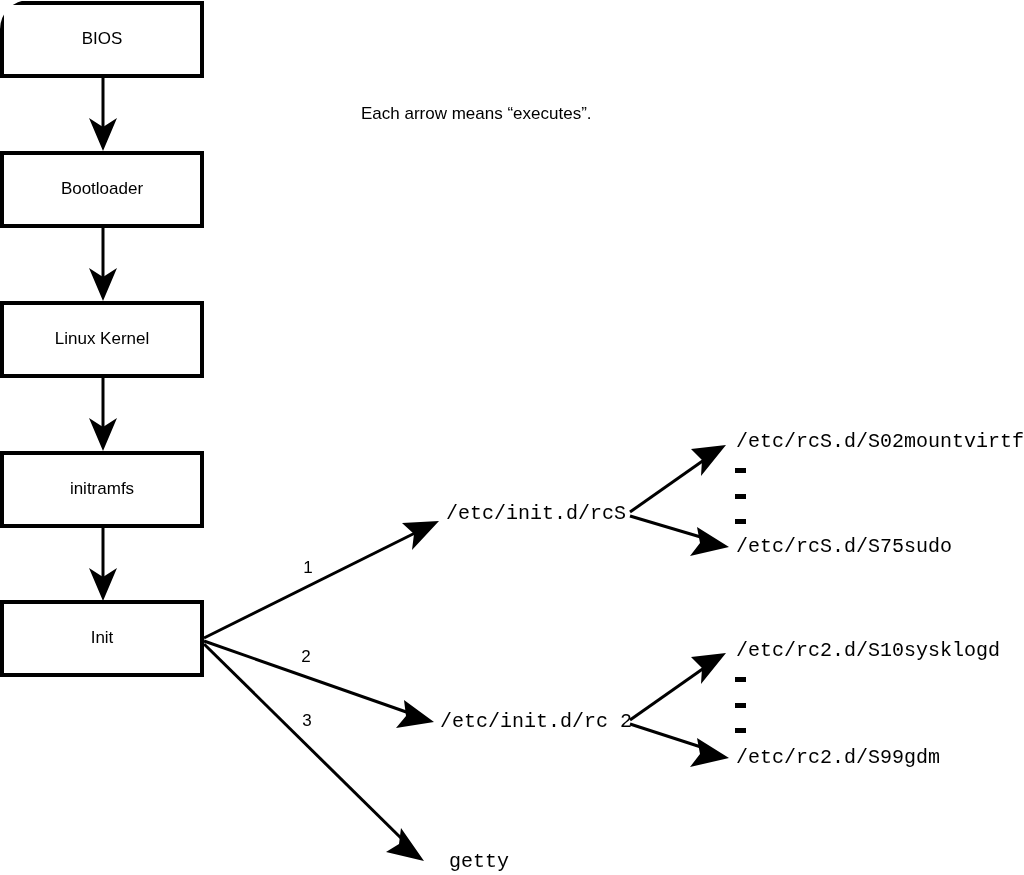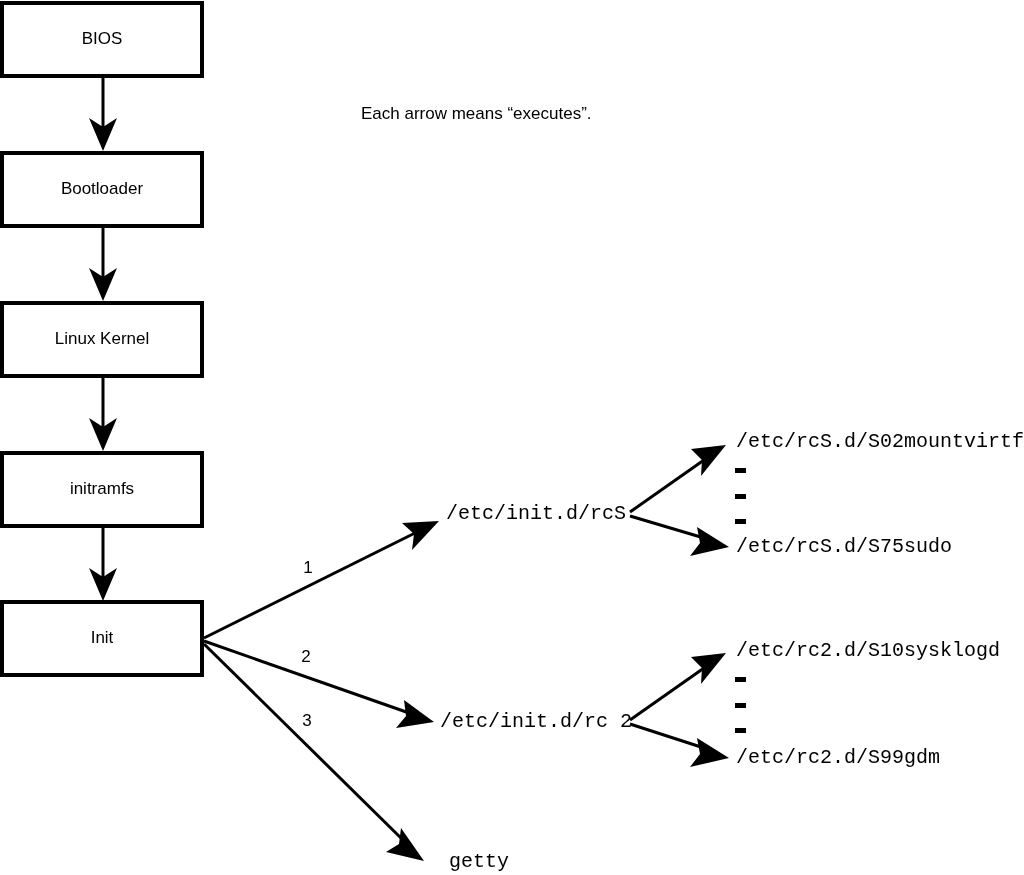--- a/index.html
+++ b/index.html
@@ -8,20 +8,21 @@
     padding: 0;
     background: #ffffff;
   }
   #canvas {
     position: relative;
     width: 1024px;
     height: 875px;
     background: #ffffff;
     overflow: hidden;
     font-family: "Liberation Sans", sans-serif;
+    border-radius: 29px;
   }
   #diagram-svg {
     position: absolute;
     left: 0;
     top: 0;
     width: 1024px;
     height: 875px;
     display: block;
   }
   .box-rect {

